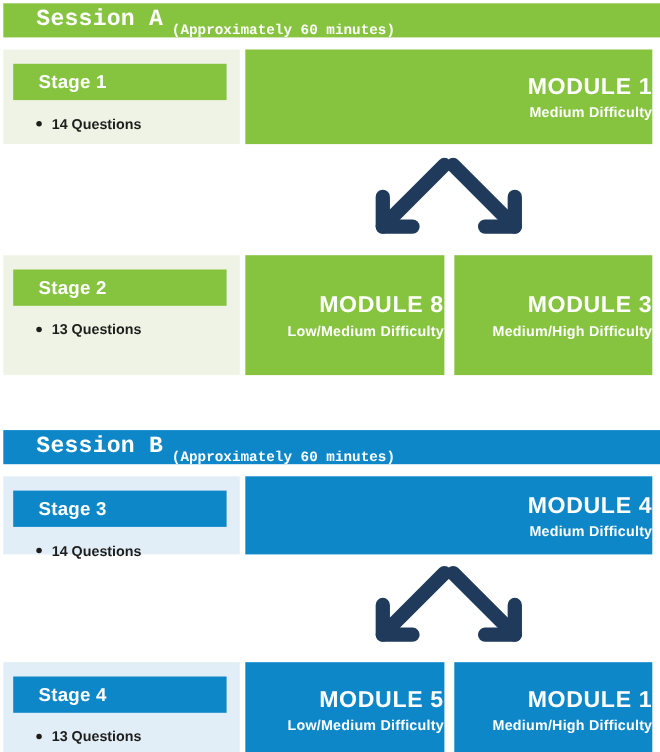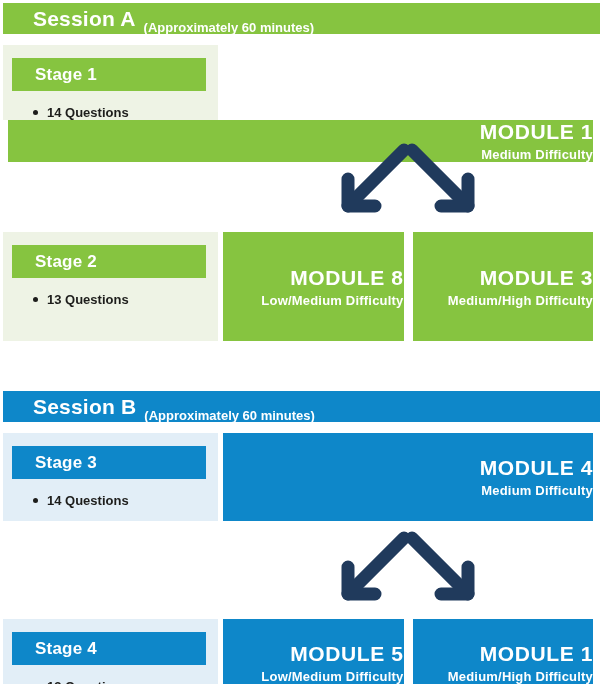--- a/index.html
+++ b/index.html
@@ -14,20 +14,21 @@
   .page { width: 600px; height: 684px; }
 
   
   .session-header {
     height: 31px;
     margin: 3px 0 11px 3px;
     display: flex;
     align-items: center;
     padding-left: 30px;
     color: #ffffff;
+    font-family: Liberation Mono, monospace;
   }
   .session-header.green { background: var(--green); }
   .session-header.blue  { background: var(--blue); }
   .session-title {
     font-size: 21px;
     font-weight: bold;
     letter-spacing: 0.2px;
   }
   .session-subtitle {
     font-size: 13px;
@@ -35,23 +36,23 @@
     margin-left: 8px;
     margin-top: 18px;
   }
 
   
   .row {
     display: flex;
     margin-left: 3px;
     margin-right: 7px;
   }
-  .row.h86 { height: 86px; flex-direction: column; }
+  .row.h86 { height: 86px; }
   .row.h87 { height: 109px; }
-  .row.h88 { height: 88px; }
+  .row.h88 { height: 71px; }
   .row.h90 { height: 90px; }
 
   .stage-panel {
     width: 215px;
     flex: none;
     padding: 13px 0 0 9px;
   }
   .stage-panel.green-light { background: var(--green_light); }
   .stage-panel.blue-light  { background: var(--blue_light); }
 

